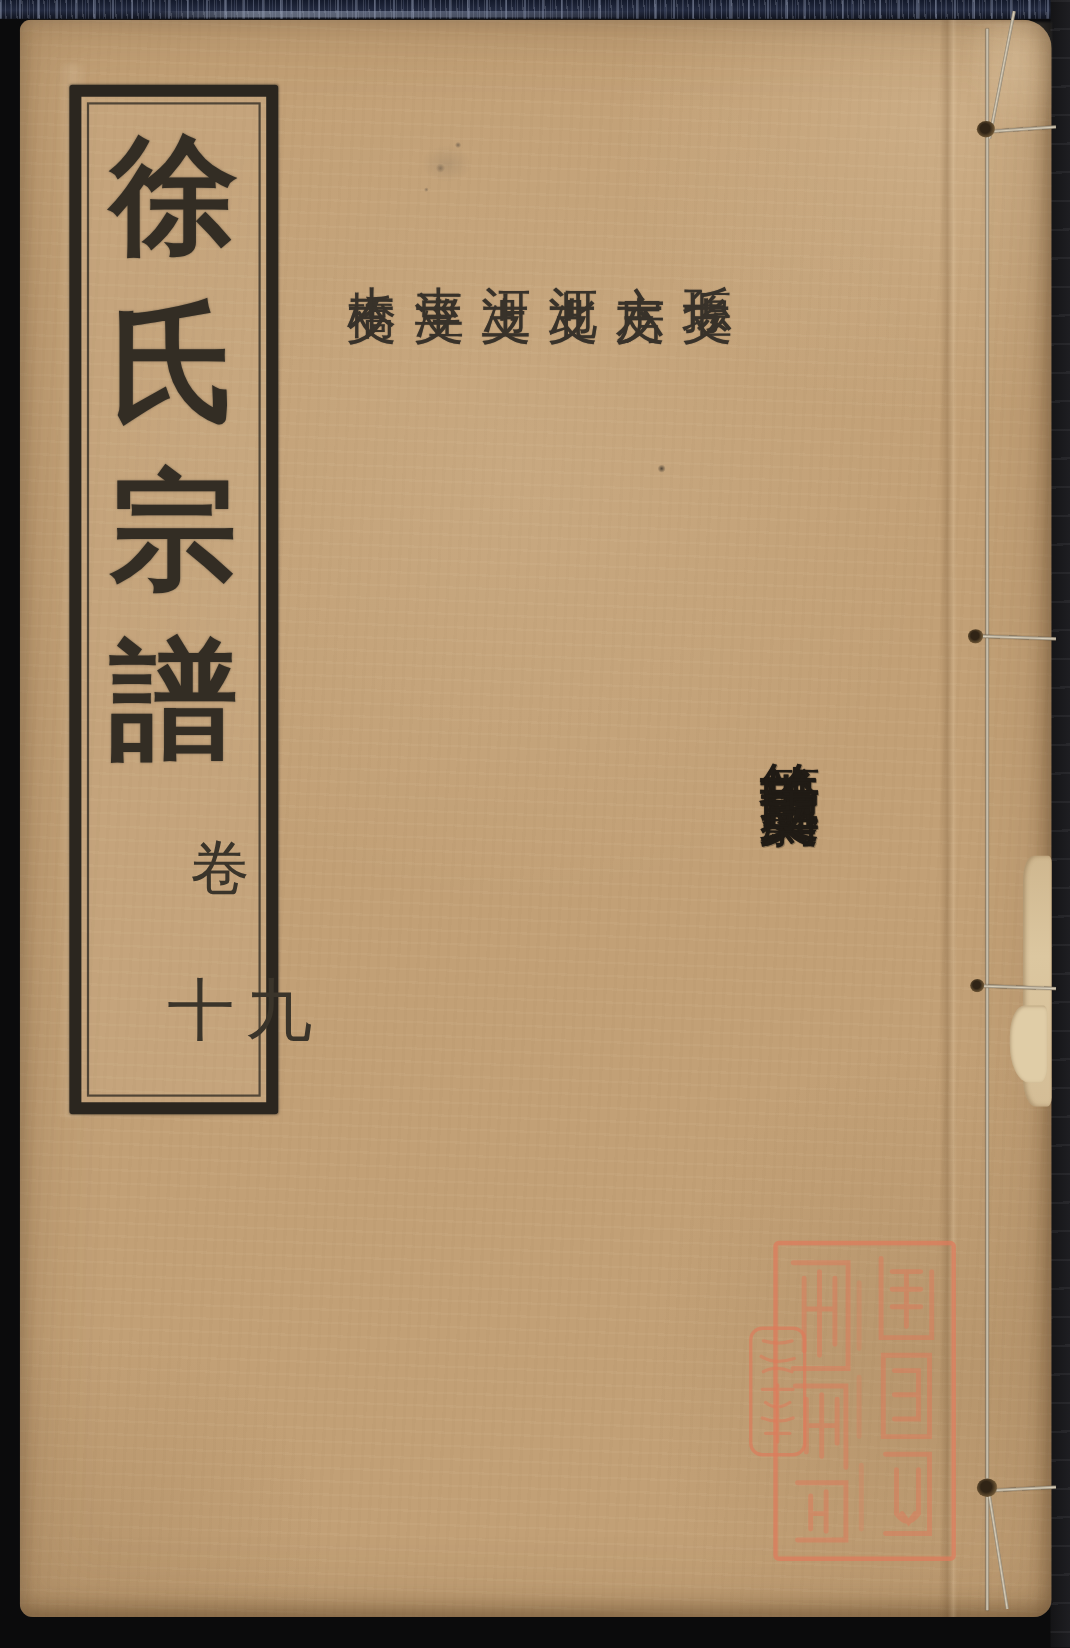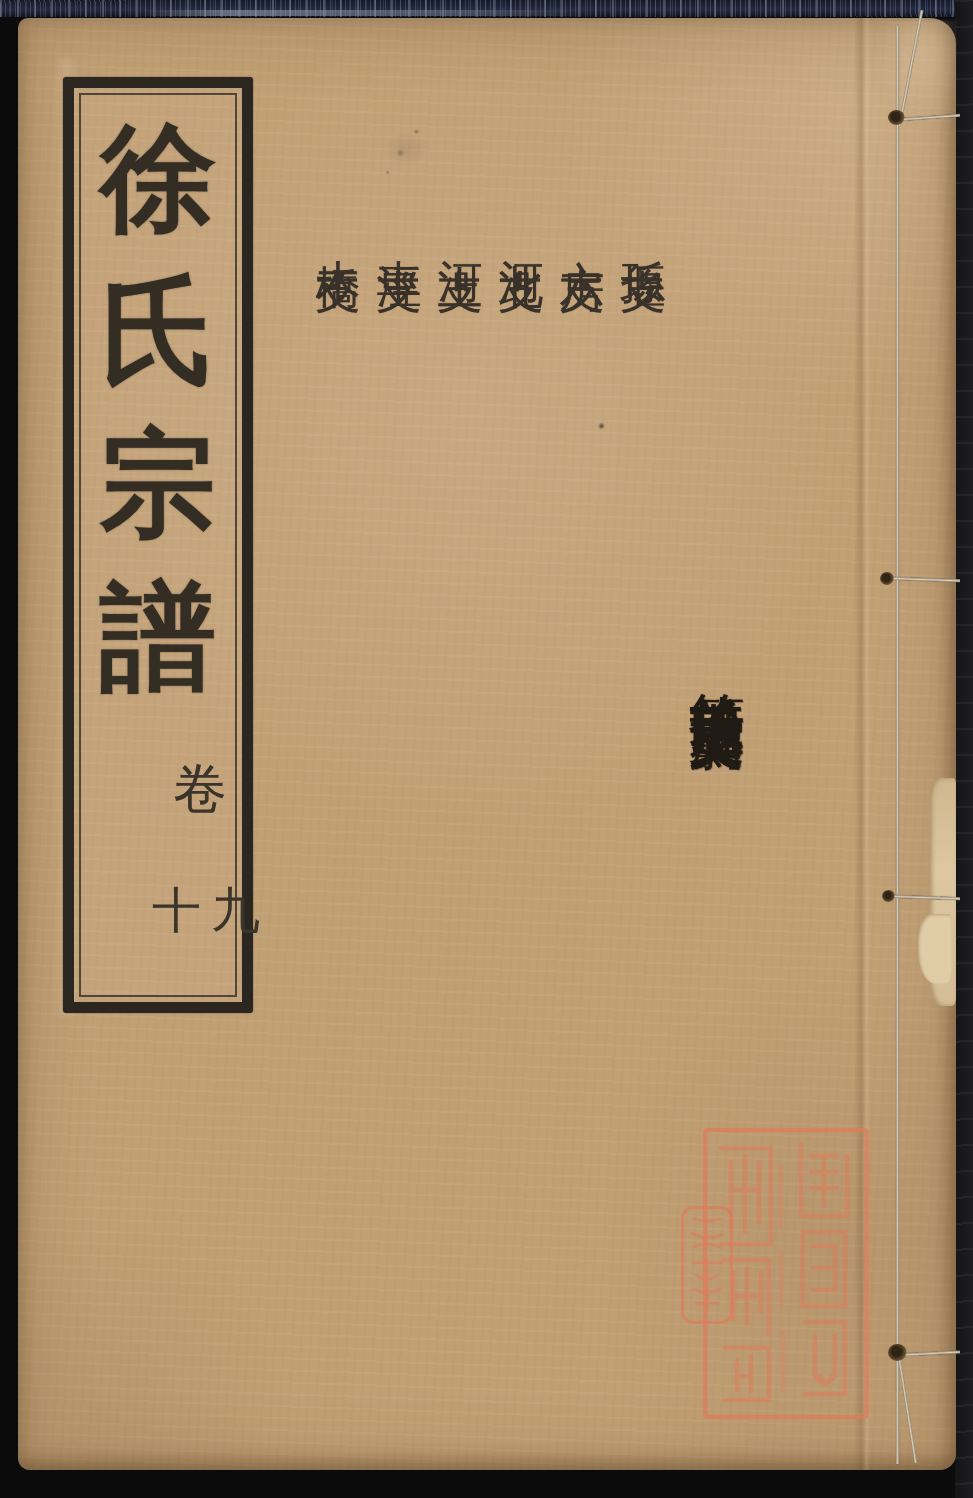--- a/index.html
+++ b/index.html
@@ -109,21 +109,21 @@
     width:100%; height:153px; line-height:150px; text-align:center;
     font-size:116px; font-weight:bold; color:#332d24;
     text-shadow:0 0 2px rgba(51,45,36,.55);
   }
   .volume-prefix {
     position:absolute; left:96px; top:665px; width:60px;
     font-size:54px; color:#3a342a; text-align:center;
   }
   .volume-number {
     position:absolute; left:78px; top:790px; width:110px;
-    font-size:49px; letter-spacing:10px; color:#3a342a; white-space:nowrap;
+    font-size:61px; letter-spacing:10px; color:#3a342a; white-space:nowrap;
   }
 
   
   .branch-list {
     position:absolute; left:288px; top:206px; width:368px; height:170px;
     writing-mode:vertical-rl; 
   }
   .branch-item {
     font-size:45px; line-height:61px; letter-spacing:5px;
     color:#38322a; text-shadow:0 0 1px rgba(56,50,42,.5);

